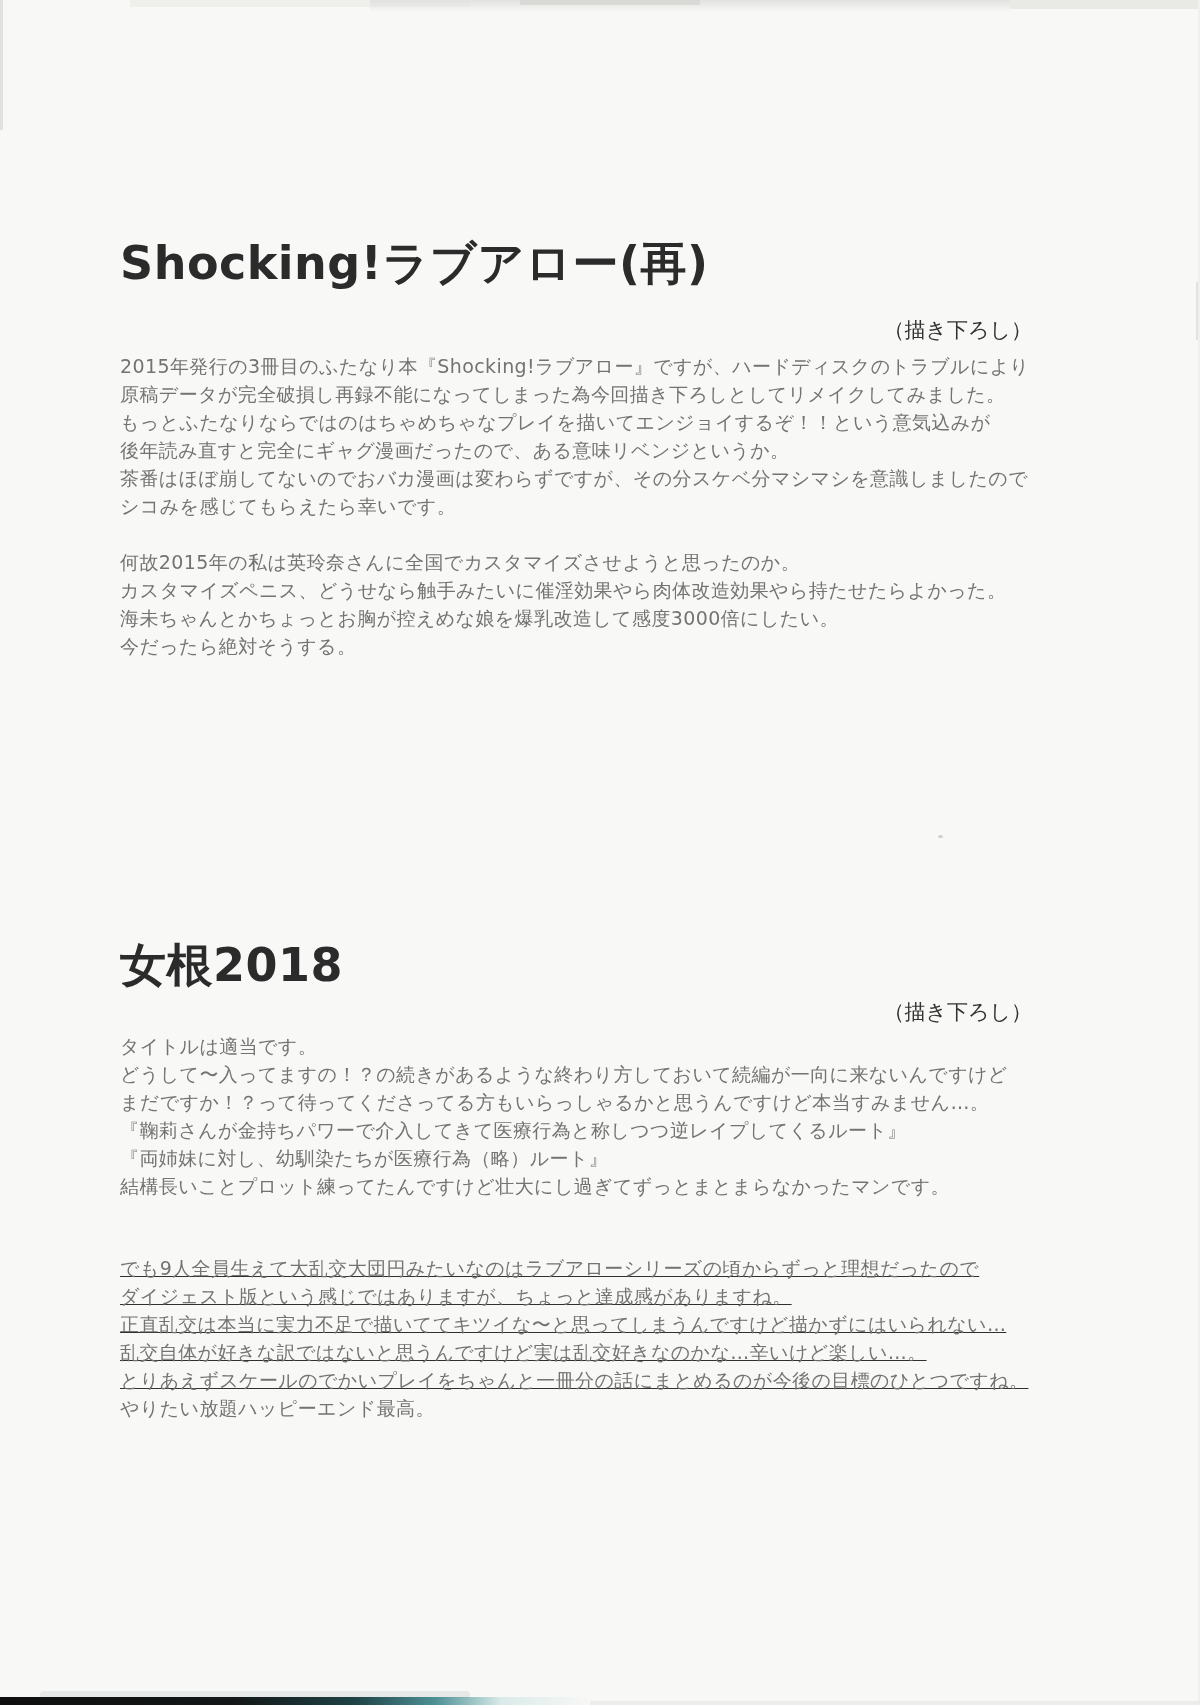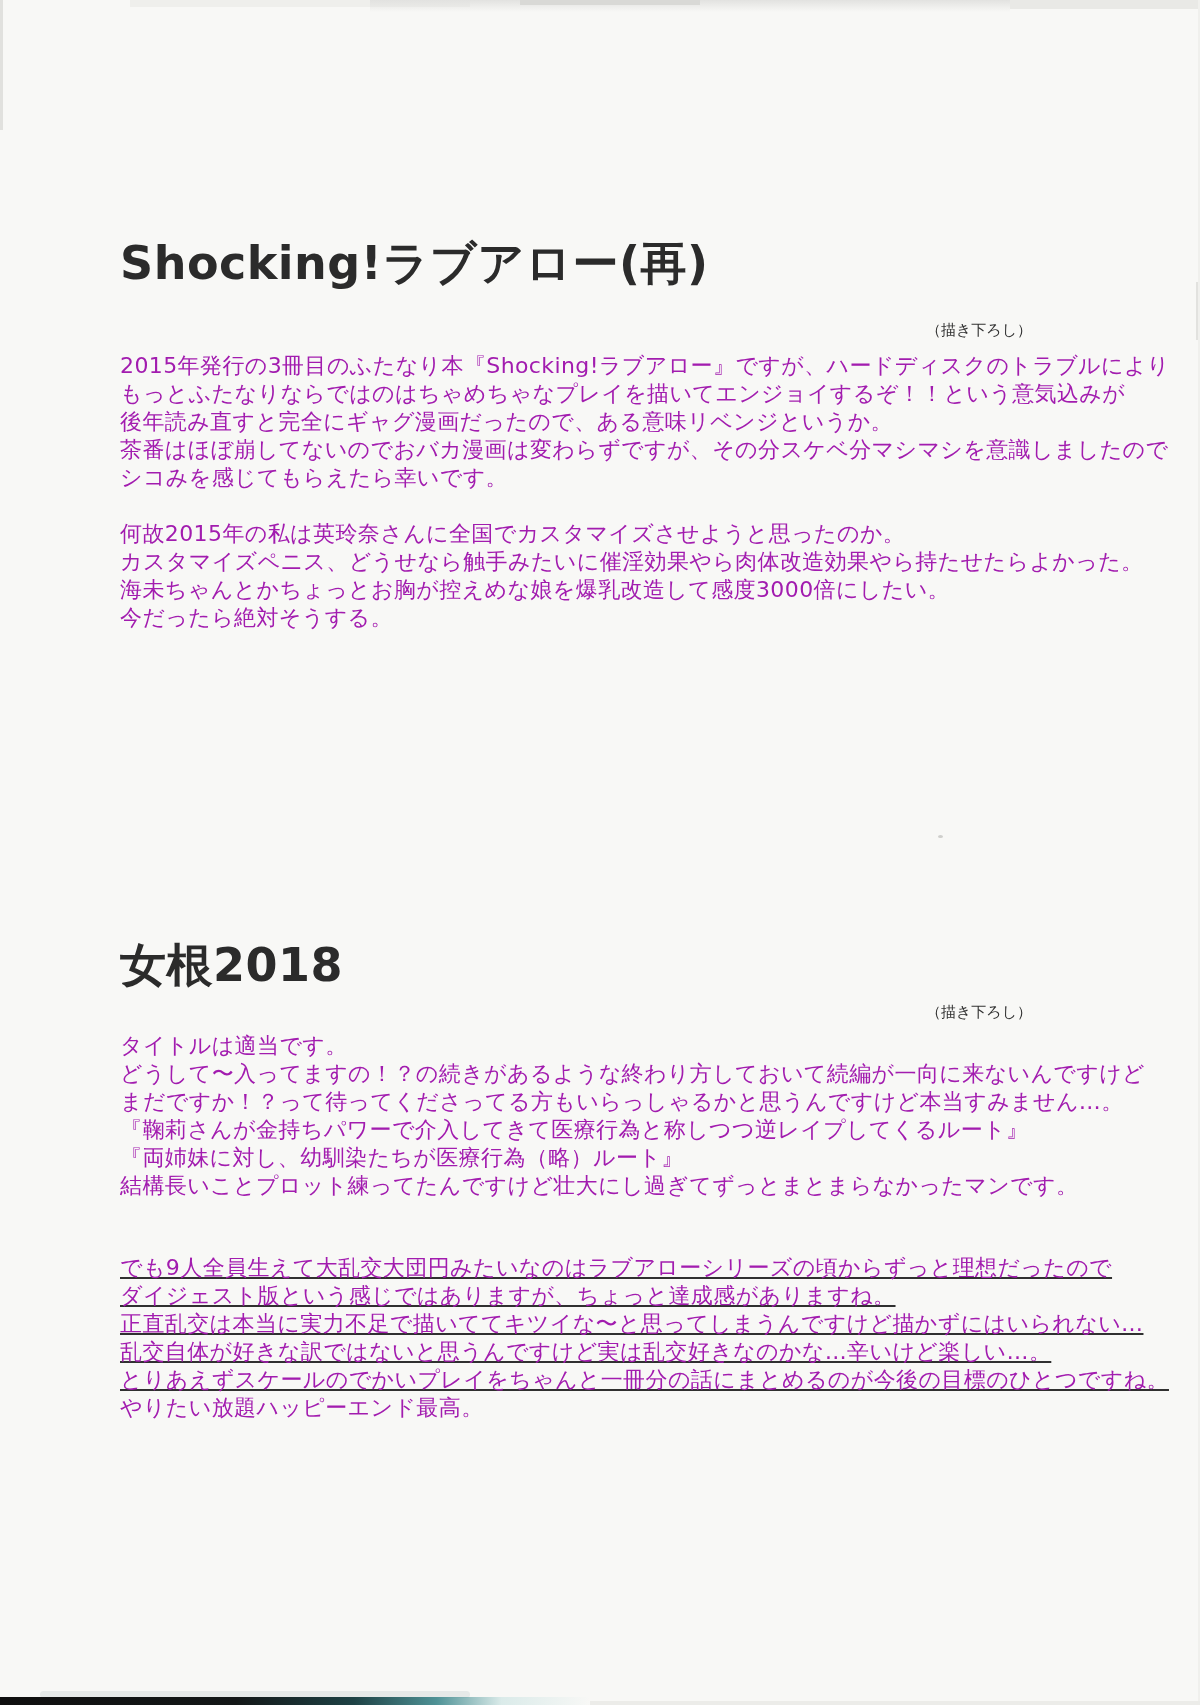--- a/index.html
+++ b/index.html
@@ -23,35 +23,35 @@
   .title {
     margin: 0;
     font-size: 46px;
     line-height: 54px;
     font-weight: 700;
     letter-spacing: 0.5px;
     color: #2b2b2b;
     white-space: nowrap;
   }
   .note {
-    font-size: 15px;
+    font-size: 21px;
     line-height: 24px;
     text-align: right;
     color: #323232;
     width: 912px;
   }
   #section-0 .note { margin-top: 28px; }
   #section-1 .note { margin-top: 8px; }
   .para { margin: 0; }
   .line {
-    font-size: 22px;
+    font-size: 19px;
     line-height: 28px;
     letter-spacing: 0.4px;
     white-space: nowrap;
-    color: #a21caf;
+    color: #737373;
   }
   #section-0 .para-0 { margin-top: 10px; }
   #section-0 .para-1 { margin-top: 28px; }
   #section-1 .para-0 { margin-top: 8px; }
   #section-1 .para-1 { margin-top: 54px; text-decoration: underline; }
   #section-1 .para-2 { }
   
   .artifact { position: absolute; pointer-events: none; }
   .smudge-top-1 { left: 130px; top: 0; width: 340px; height: 7px; background: #efefec; }
   .smudge-top-2 {
@@ -93,20 +93,21 @@
   <div class="artifact streak-bottom"></div>
   <div class="artifact band-bottom-right"></div>
 
   <div id="sections-host">
     <section class="section" id="section-0">
       <h1 class="title">Shocking!ラブアロー(再)</h1>
       <div class="note">（描き下ろし）</div>
       <div class="paras">
           <div class="para para-0">
             <div class="line">2015年発行の3冊目のふたなり本『Shocking!ラブアロー』ですが、ハードディスクのトラブルにより</div>
+            <div class="line">原稿データが完全破損し再録不能になってしまった為今回描き下ろしとしてリメイクしてみました。</div>
             <div class="line">もっとふたなりならではのはちゃめちゃなプレイを描いてエンジョイするぞ！！という意気込みが</div>
             <div class="line">後年読み直すと完全にギャグ漫画だったので、ある意味リベンジというか。</div>
             <div class="line">茶番はほぼ崩してないのでおバカ漫画は変わらずですが、その分スケベ分マシマシを意識しましたので</div>
             <div class="line">シコみを感じてもらえたら幸いです。</div>
           </div>
           <div class="para para-1">
             <div class="line">何故2015年の私は英玲奈さんに全国でカスタマイズさせようと思ったのか。</div>
             <div class="line">カスタマイズペニス、どうせなら触手みたいに催淫効果やら肉体改造効果やら持たせたらよかった。</div>
             <div class="line">海未ちゃんとかちょっとお胸が控えめな娘を爆乳改造して感度3000倍にしたい。</div>
             <div class="line">今だったら絶対そうする。</div>

